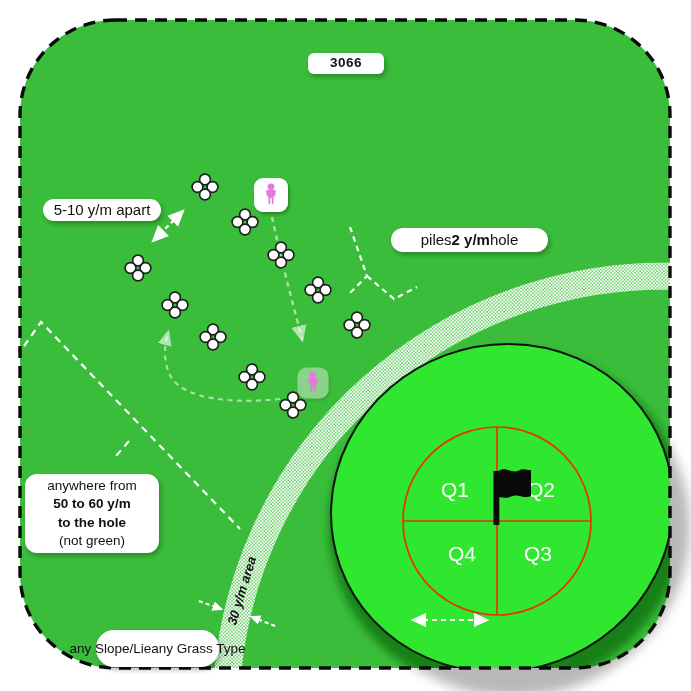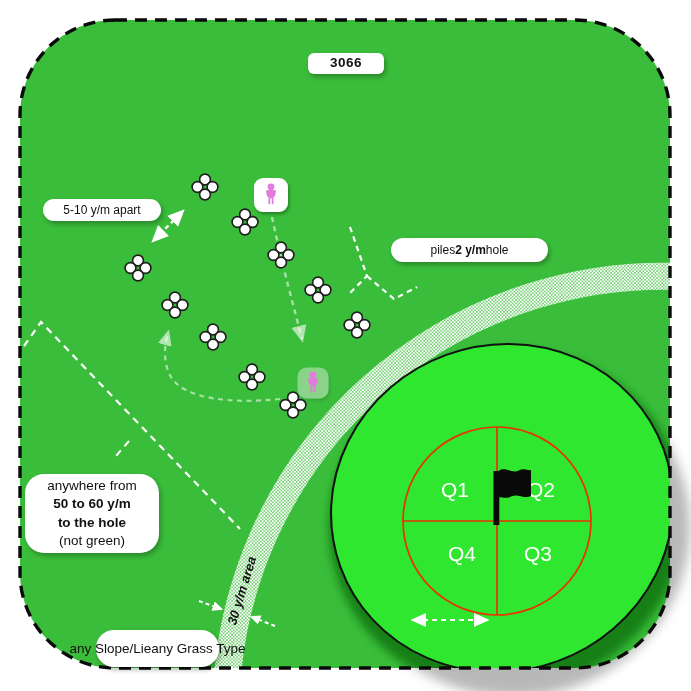--- a/index.html
+++ b/index.html
@@ -5,27 +5,27 @@
   html,body{margin:0;padding:0;background:#ffffff;}
   .stage{
     position:relative;width:691px;height:691px;overflow:hidden;
     font-family:"Liberation Sans", sans-serif;
   }
   .stage svg{position:absolute;left:0;top:0;}
   .pill{
     position:absolute;background:#ffffff;color:#111;
     display:flex;align-items:center;justify-content:center;text-align:center;
     box-shadow:2px 3px 5px rgba(0,0,0,0.28);
-    font-size:12px;line-height:1.25;white-space:nowrap;
+    font-size:15px;line-height:1.25;white-space:nowrap;
   }
   .pill .b{font-weight:700;}
   .pill-plaque{left:308px;top:53px;width:76px;height:21px;border-radius:6px;font-weight:700;font-size:13.5px;letter-spacing:.5px;}
   .pill-spacing{left:43px;top:199px;width:118px;height:22px;border-radius:11px;}
-  .pill-piles{left:391px;top:238px;width:157px;height:24px;border-radius:12px;gap:0;}
-  .box-distance{left:25px;top:474px;width:134px;height:79px;border-radius:19px;flex-direction:column;font-size:13.5px;line-height:18.5px;}
+  .pill-piles{left:391px;top:228px;width:157px;height:24px;border-radius:12px;gap:0;}
+  .box-distance{left:25px;top:474px;width:134px;height:79px;border-radius:12px;flex-direction:column;font-size:13.5px;line-height:18.5px;}
   .pill-conditions{left:96px;top:630px;width:123px;height:37px;border-radius:18px;flex-direction:row;font-size:13.5px;line-height:17px;}
   .pill-scale{left:406px;top:627px;width:88px;height:23px;border-radius:12px;font-weight:600;}
   .ball{fill:#ffffff;stroke:#1f1f1f;stroke-width:1.6;}
   .pbox-white{fill:#ffffff;}
   .pbox-trans{fill:rgba(255,255,255,0.38);}
 </style>
 </head>
 <body>
 
 <div class="stage">

